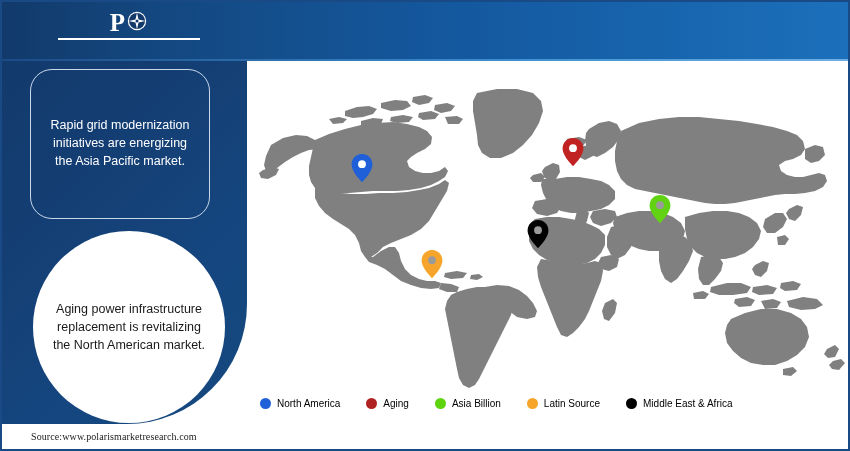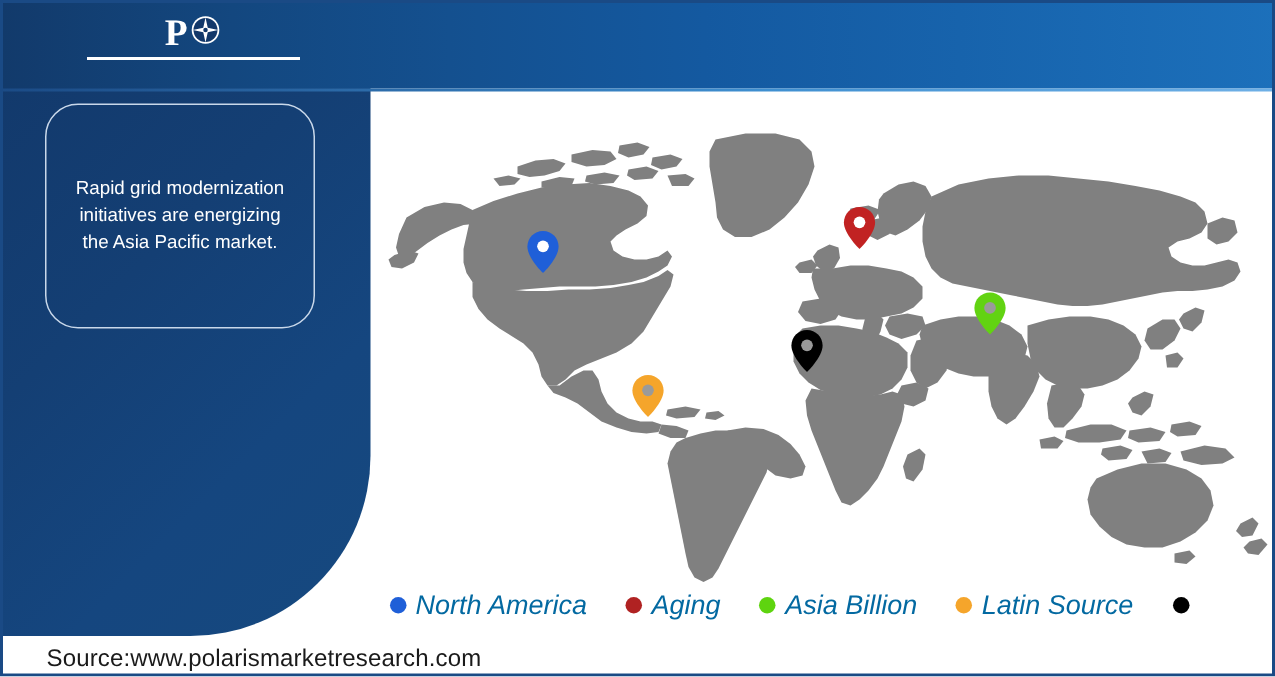--- a/index.html
+++ b/index.html
@@ -92,26 +92,26 @@
 
   .map-pin{position:absolute;z-index:3;}
 
   
   #legend{
     position:absolute;left:258px;top:391px;width:580px;height:20px;
     display:flex;align-items:center;z-index:5;
   }
   .legend-item{display:flex;align-items:center;margin-right:26px;white-space:nowrap;}
   .legend-dot{width:11px;height:11px;border-radius:50%;margin-right:6px;flex:none;}
-  .legend-label{font-size:18px;color:#0369a1;font-style:italic;}
+  .legend-label{font-size:10px;color:#000000;}
 
   
   #source{
     position:absolute;left:29px;top:429px;z-index:8;
-    font-size:16px;color:#1a1a1a;letter-spacing:.1px;
+    font-size:10px;color:#1a1a1a;letter-spacing:.1px;font-family:Liberation Serif, serif;
   }
 </style>
 </head>
 <body>
 
 <div id="infographic">
 
   <div id="side-panel"></div>
 
   <div id="header"></div>
@@ -298,38 +298,42 @@
         <path d="M12 1 C6.2 1 1.6 5.6 1.6 11.4 C1.6 19.2 12 29 12 29 C12 29 22.4 19.2 22.4 11.4 C22.4 5.6 17.8 1 12 1 Z" fill="#000000"></path>
         <circle cx="12" cy="11.2" r="3.9" fill="#9a9a9a"></circle>
       </svg>
     </div>
   </div>
 
   <div id="callout-box">
     <div id="callout-box-text">Rapid grid modernization initiatives are energizing the Asia Pacific market.</div>
   </div>
 
+  <div id="callout-circle">
+    <div id="callout-circle-text">Aging power infrastructure replacement is revitalizing the North American market.</div>
+  </div>
 
   <div id="legend">
     <div class="legend-item">
       <span class="legend-dot" style="background:#1f5fd8;"></span>
       <span class="legend-label">North America</span>
     </div>
     <div class="legend-item">
       <span class="legend-dot" style="background:#b02222;"></span>
       <span class="legend-label">Aging</span>
     </div>
     <div class="legend-item">
       <span class="legend-dot" style="background:#5ed40f;"></span>
       <span class="legend-label">Asia Billion</span>
     </div>
     <div class="legend-item">
       <span class="legend-dot" style="background:#f5a52b;"></span>
       <span class="legend-label">Latin Source</span>
     </div>
     <div class="legend-item">
       <span class="legend-dot" style="background:#000000;"></span>
+      <span class="legend-label">Middle East &amp; Africa</span>
     </div>
   </div>
 
   <div id="source">Source:www.polarismarketresearch.com</div>
 
 </div>
 
 </body></html>

